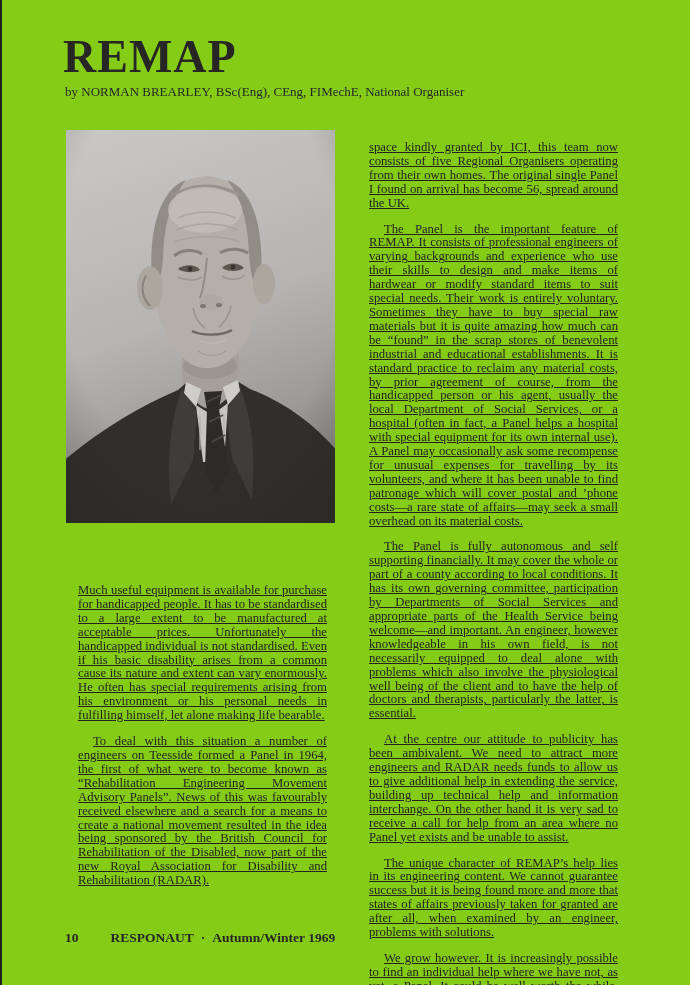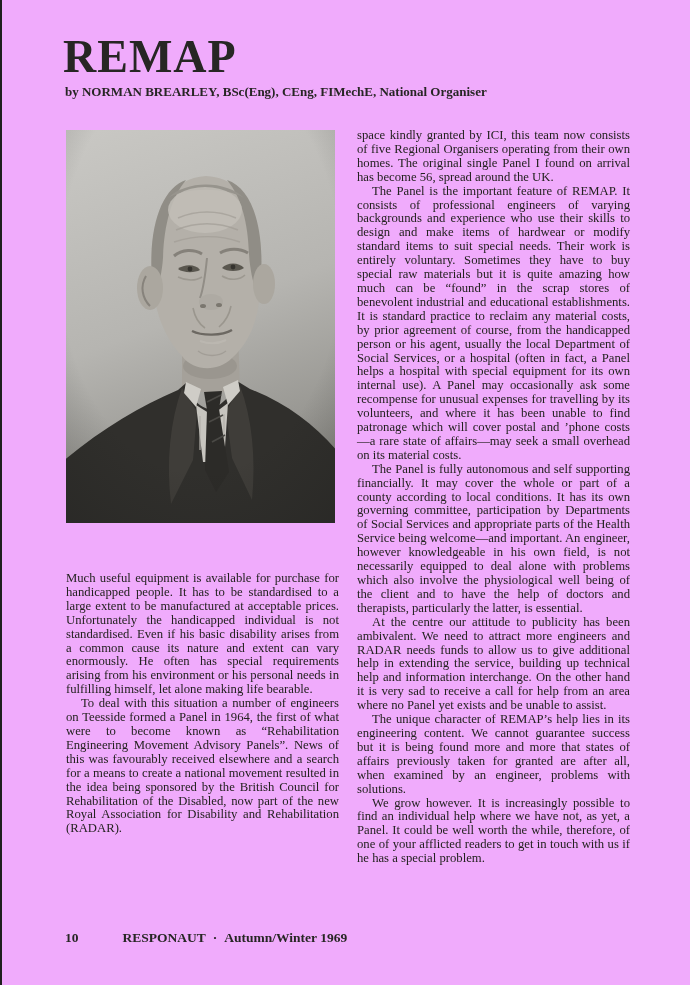--- a/index.html
+++ b/index.html
@@ -4,60 +4,60 @@
 <style>
   html, body { margin: 0; padding: 0; }
   body {
     width: 690px; height: 985px;
     background: #ffffff;
     font-family: "Liberation Serif", serif;
   }
   .page {
     position: relative;
     width: 690px; height: 985px;
-    background: #f0abfc;
+    background: #84cc16;
     overflow: hidden;
     color: #211f1d;
   }
   .scan-edge {
     position: absolute; left: 0; top: 0;
     width: 2px; height: 985px;
     background: #1f1f1f;
   }
   .title {
     position: absolute; left: 63px; top: 34px;
     font-size: 46px; line-height: 1;
     font-weight: bold; letter-spacing: 1px;
     color: #272624; margin: 0;
   }
   .byline {
     position: absolute; left: 65px; top: 84px;
-    font-size: 13px; font-weight: bold;
+    font-size: 13px; font-weight: normal;
     color: #272624; white-space: nowrap;
   }
   .photo {
     position: absolute; left: 66px; top: 130px;
     width: 269px; height: 393px;
   }
   .photo svg { display: block; width: 269px; height: 393px; }
   .col {
     position: absolute; width: 273px;
     font-size: 12.7px; line-height: 13.9px;
     text-align: justify; color: #242220;
   }
-  .col p { margin: 0; }
+  .col p { margin: 12px; text-decoration: underline; }
   .col p + p { text-indent: 15px; }
   .col-left  { left: 66px;  top: 572px; }
   .col-right { left: 357px; top: 129px; }
   .footer {
     position: absolute; left: 65px; top: 930px;
     font-size: 13.5px; font-weight: bold;
     color: #272624; white-space: nowrap;
   }
-  .footer .journal { margin-left: 44px; }
+  .footer .journal { margin-left: 32px; }
   .footer .sep { margin: 0 7px; font-weight: bold; }
 </style>
 </head>
 <body>
 
 <div class="page">
 
   <div class="scan-edge"></div>
 
   <h1 class="title">REMAP</h1>

